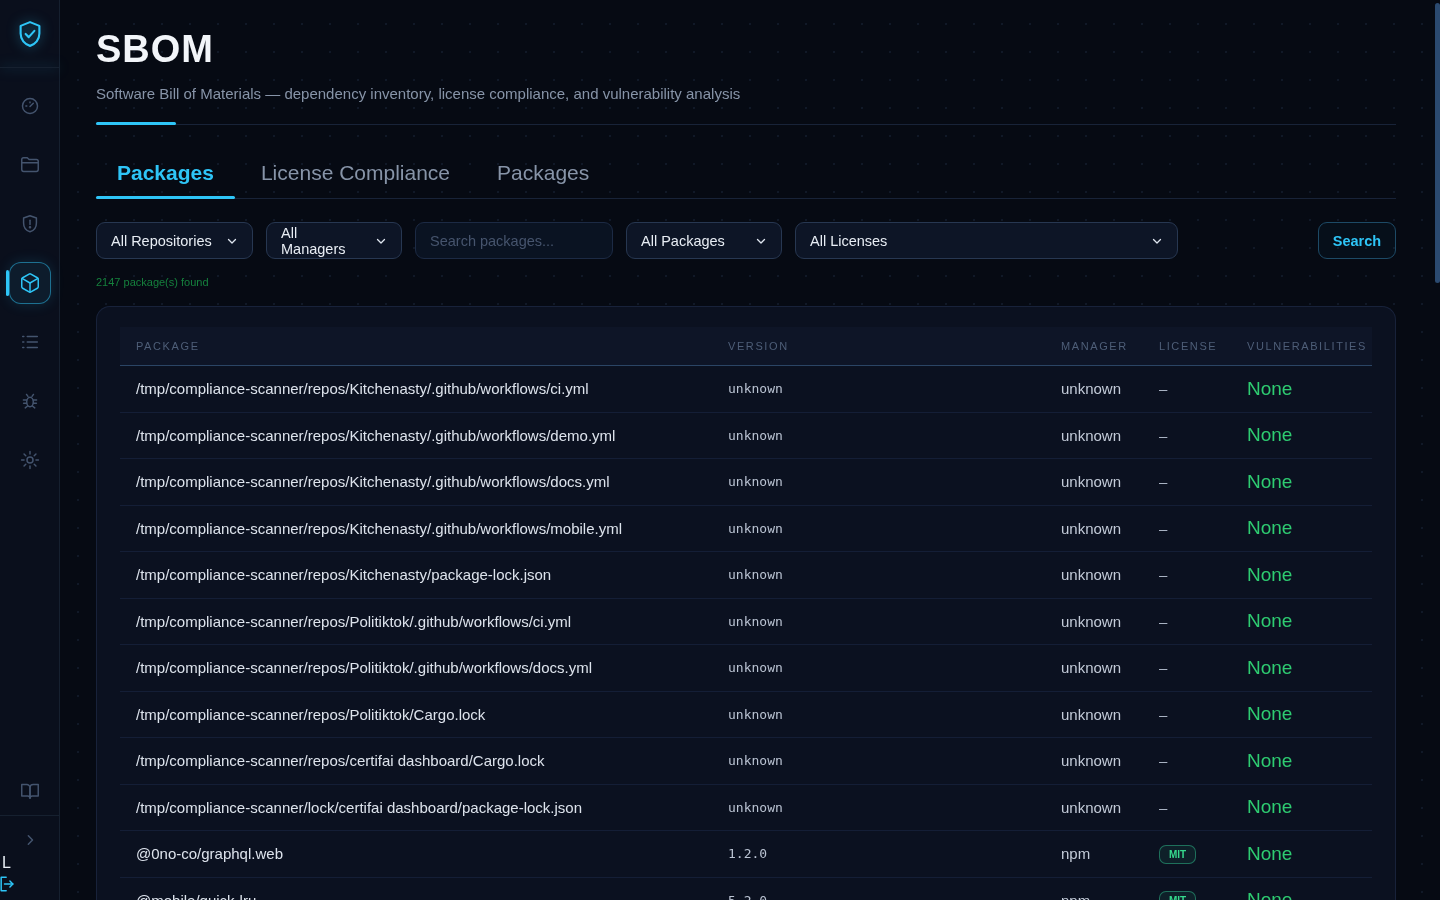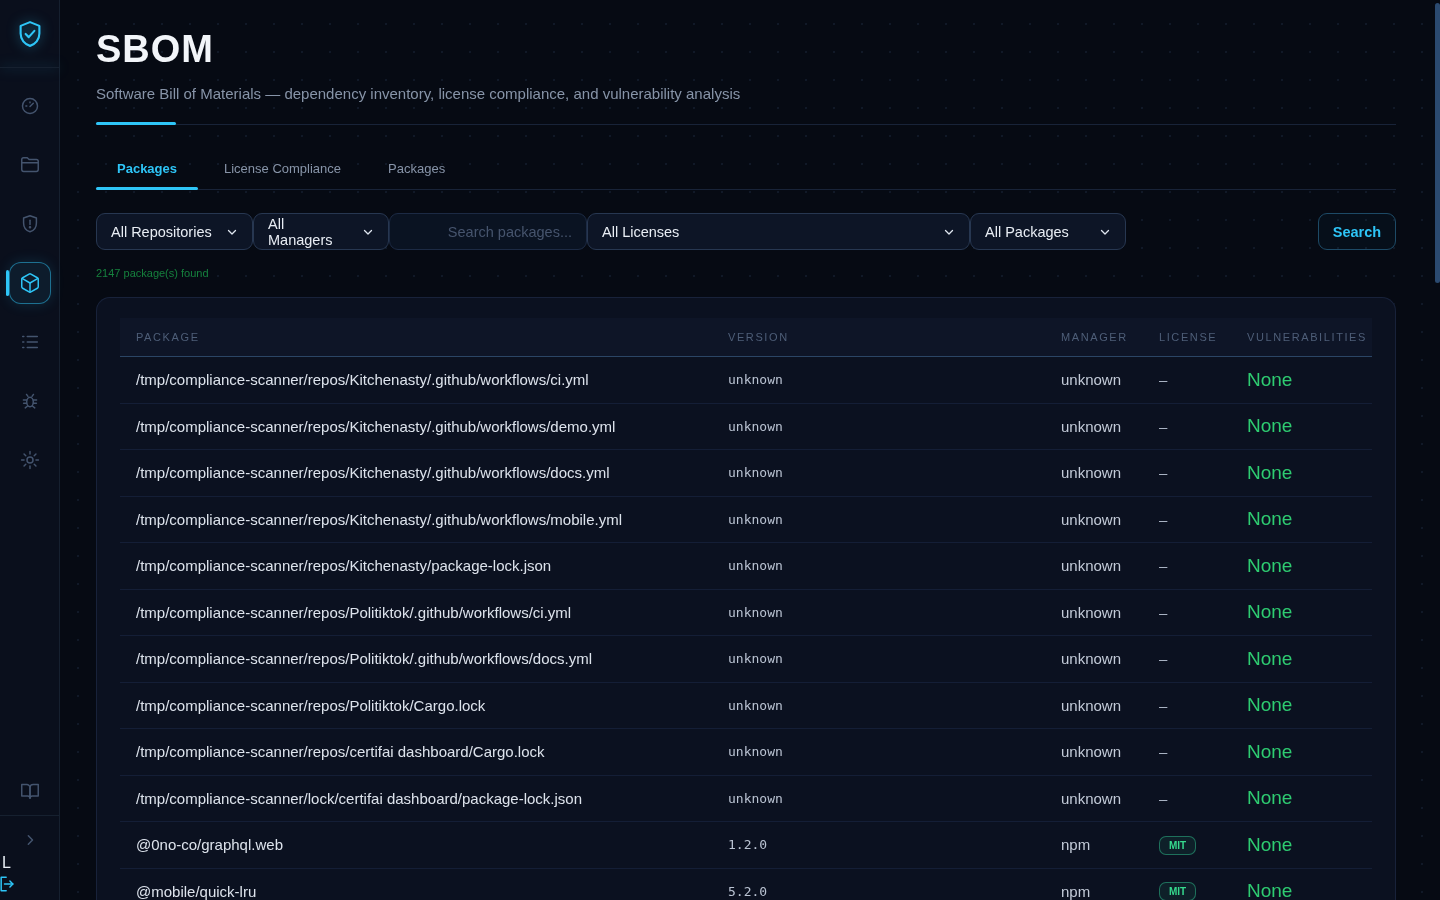--- a/index.html
+++ b/index.html
@@ -41,35 +41,35 @@
   
   .main{ margin-left:60px; padding:28px 44px 0 36px; }
   .page-title{ font-size:38px; font-weight:800; letter-spacing:1px; color:#f2f5f9;}
   .page-subtitle{ margin-top:14px; font-size:15px; color:#8794a8;}
   .title-rule{ margin-top:20px; height:3px; position:relative;}
   .title-rule .base{ position:absolute; left:0; right:0; bottom:0; height:1px; background:#182338;}
   .title-rule .accent{ position:absolute; left:0; bottom:0; width:80px; height:3px;
     background:#2ec5f7; border-radius:2px;}
 
   .tabs{ display:flex; gap:5px; margin-top:36px; border-bottom:1px solid #182338;}
-  .tab{ padding:0 21px 13px; font-size:13px; color:#8794a8; position:relative; cursor:pointer;text-align:center;}
+  .tab{ padding:0 21px 13px; font-size:21px; color:#8794a8; position:relative; cursor:pointer;text-align:center;}
   .tab.active{ color:#2ec5f7; font-weight:600;}
   .tab.active::after{ content:''; position:absolute; left:0; right:0; bottom:-1px;
     height:3px; background:#2ec5f7; border-radius:2px;}
 
-  .filters{ display:flex; margin-top:23px; align-items:center;}
+  .filters{ display:flex; gap:13px; margin-top:23px; align-items:center;}
   .select{ height:37px; display:flex; align-items:center; justify-content:space-between;
     padding:0 14px; background:#0d1526; border:1px solid #273751; border-radius:9px;
     color:#e8edf4; font-size:14.5px; cursor:pointer;}
   .select .chev{ color:#dfe6f0; display:flex; margin-left:10px;}
   .sel-repos{ width:157px;} .sel-managers{ width:136px;}
   .sel-packages{ width:156px;} .sel-licenses{ width:383px;}
   .search{ width:198px; height:37px; background:#0a1322; border:1px solid #1c2a44;
     border-radius:9px; color:#e8edf4; padding:0 14px; font-size:14.5px; outline:none;
-    font-family:"Liberation Sans","DejaVu Sans",sans-serif;text-align:right;}
+    font-family:"Liberation Sans","DejaVu Sans",sans-serif;}
   .search::placeholder{ color:#46546d;}
   .export-btn{ margin-left:auto; width:78px; height:37px; background:rgba(46,197,247,.03);
     border:1px solid #1d4a66; color:#2ec5f7; border-radius:9px; font-size:14.5px;
     font-weight:600; cursor:pointer; font-family:"Liberation Sans","DejaVu Sans",sans-serif;}
 
   .results-count{ margin-top:17px; font-size:11px; color:#15803d;}
 
   .card{ margin-top:18px; background:#0b1120; border:1px solid #18223a; border-bottom:none;
     border-radius:14px 14px 0 0; padding:20px 23px 0; }
   .thead{ display:grid; grid-template-columns:592px 333px 98px 88px 1fr;
@@ -229,30 +229,30 @@
     </div>
     <div class="select sel-managers">
       <span>All Managers</span>
       <span class="chev">
         <svg width="12" height="12" viewBox="0 0 24 24" fill="none" stroke="currentColor" stroke-width="2.6" stroke-linecap="round" stroke-linejoin="round">
             <polyline points="5 9 12 16 19 9"></polyline>
           </svg>
       </span>
     </div>
     <input class="search" type="text" placeholder="Search packages..." style="">
-    <div class="select sel-licenses">
-      <span>All Licenses</span>
+    <div class="select sel-packages">
+      <span>All Packages</span>
       <span class="chev">
         <svg width="12" height="12" viewBox="0 0 24 24" fill="none" stroke="currentColor" stroke-width="2.6" stroke-linecap="round" stroke-linejoin="round">
             <polyline points="5 9 12 16 19 9"></polyline>
           </svg>
       </span>
     </div>
-    <div class="select sel-packages">
-      <span>All Packages</span>
+    <div class="select sel-licenses">
+      <span>All Licenses</span>
       <span class="chev">
         <svg width="12" height="12" viewBox="0 0 24 24" fill="none" stroke="currentColor" stroke-width="2.6" stroke-linecap="round" stroke-linejoin="round">
             <polyline points="5 9 12 16 19 9"></polyline>
           </svg>
       </span>
     </div>
     <button class="export-btn">Search</button>
   </div>
 
   <div class="results-count">2147 package(s) found</div>

